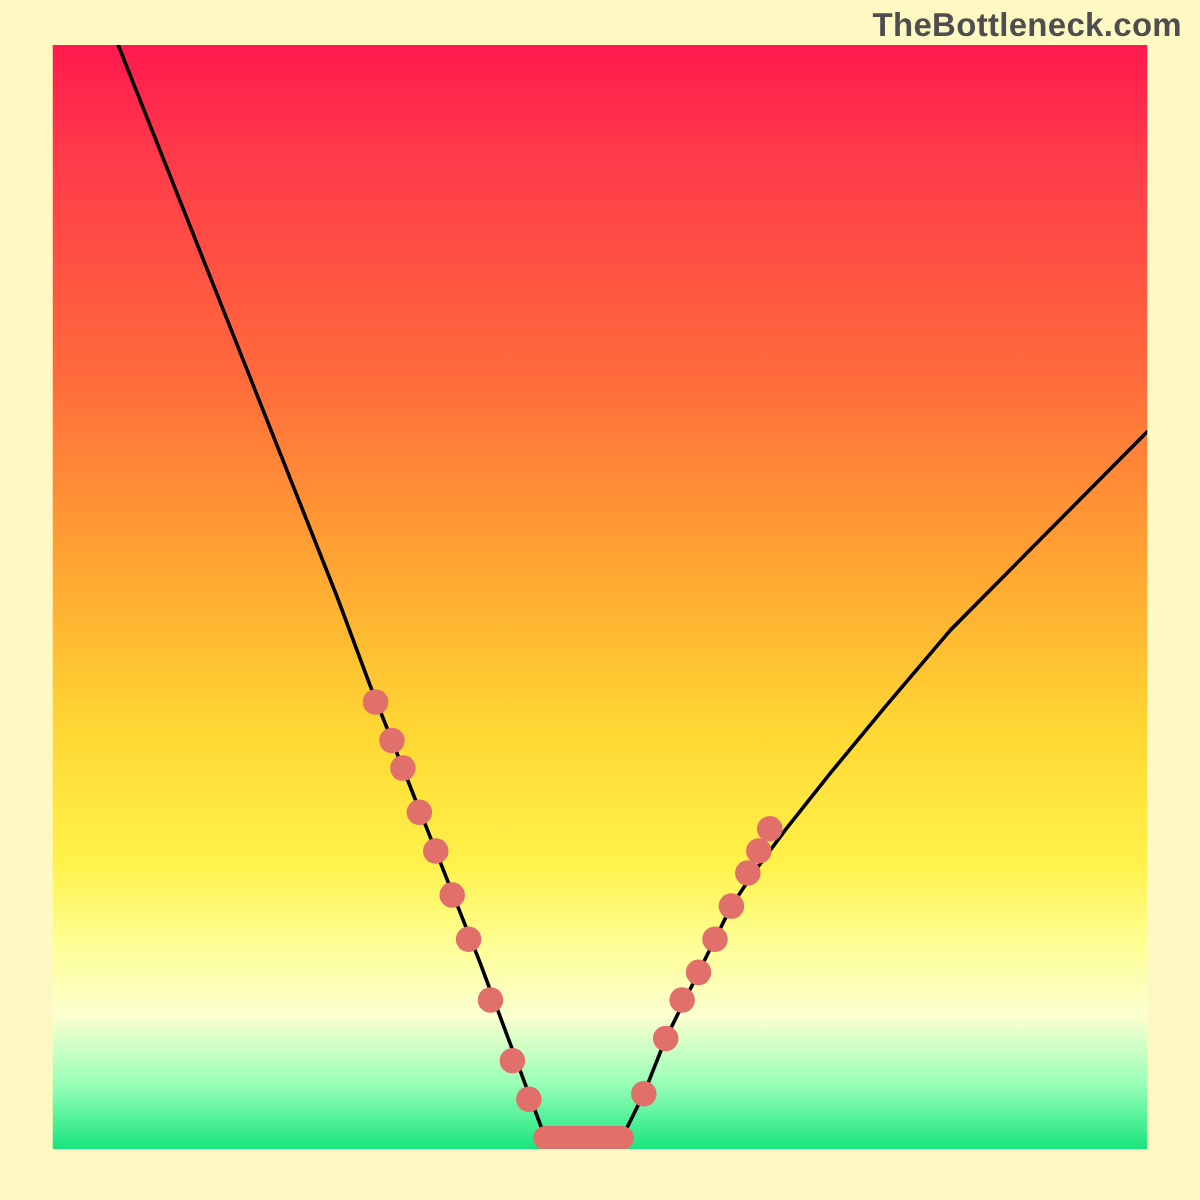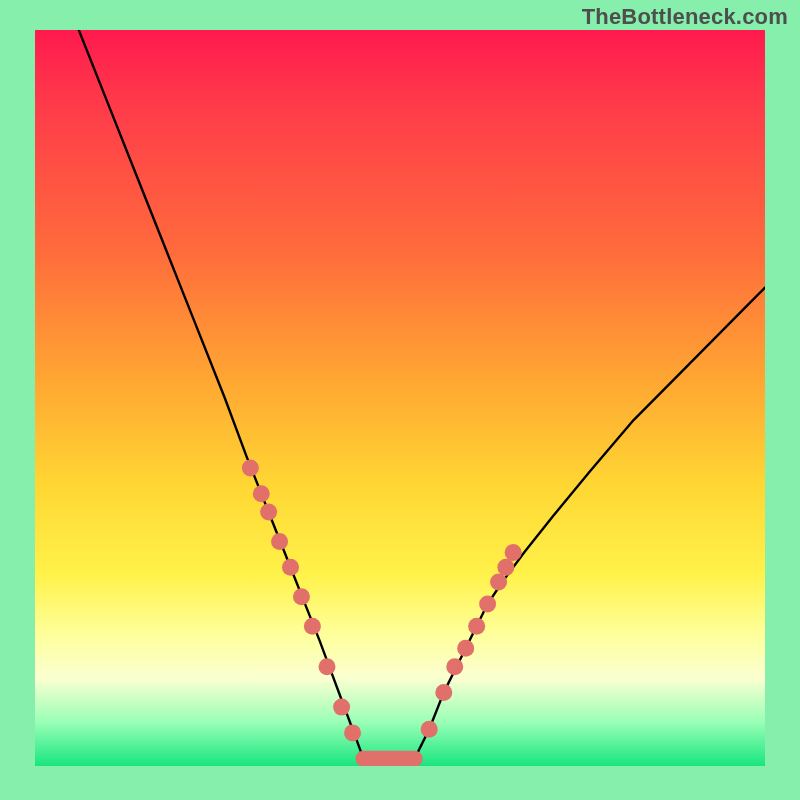--- a/index.html
+++ b/index.html
@@ -8,21 +8,21 @@
     width: 800px;
     height: 800px;
     background: #000000;
     overflow: hidden;
     font-family: Arial, Helvetica, sans-serif;
   }
   .frame {
     position: relative;
     width: 800px;
     height: 800px;
-    background: #86efac;
+    background: #fef9c3;
   }
   .watermark {
     position: absolute;
     top: 4px;
     right: 12px;
     color: #4e4e4e;
     font-size: 22px;
     font-weight: 600;
     letter-spacing: 0.2px;
     z-index: 3;

